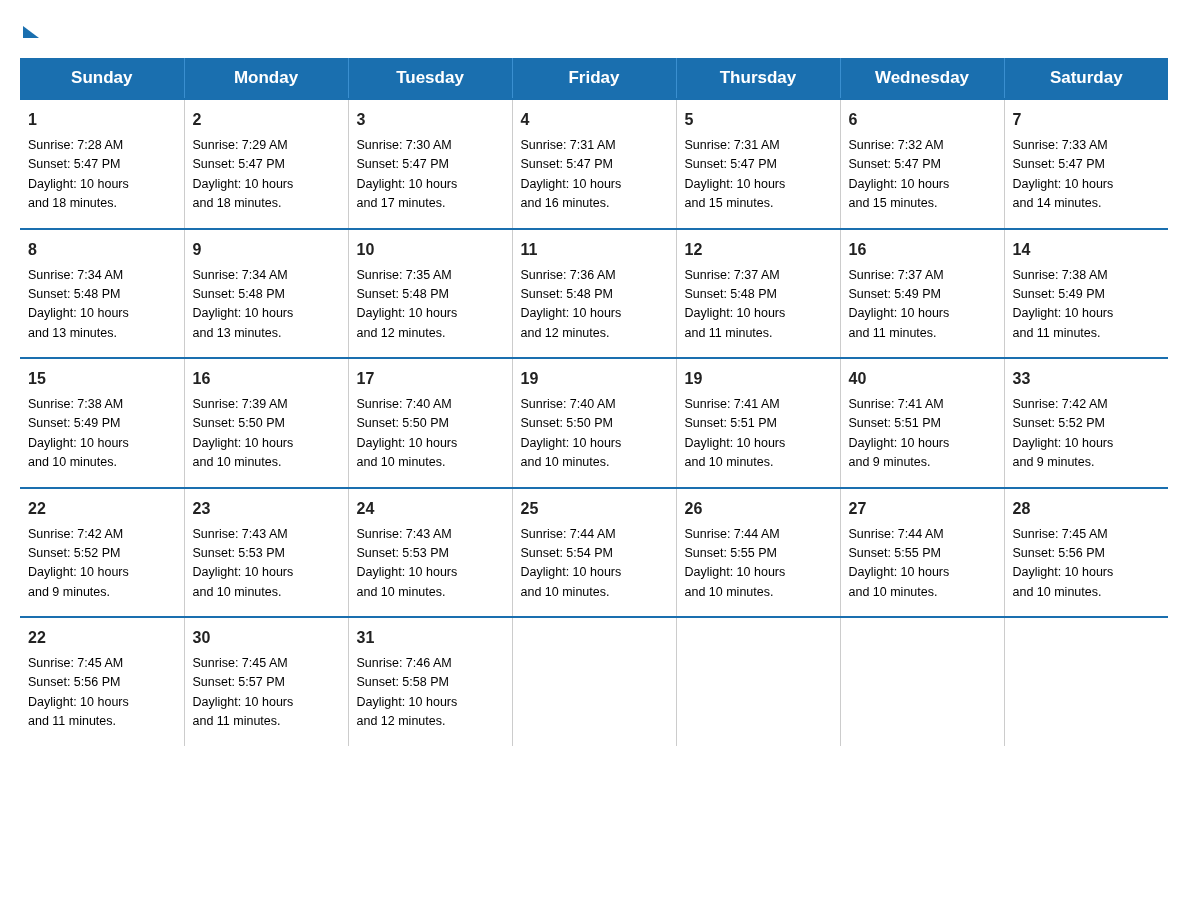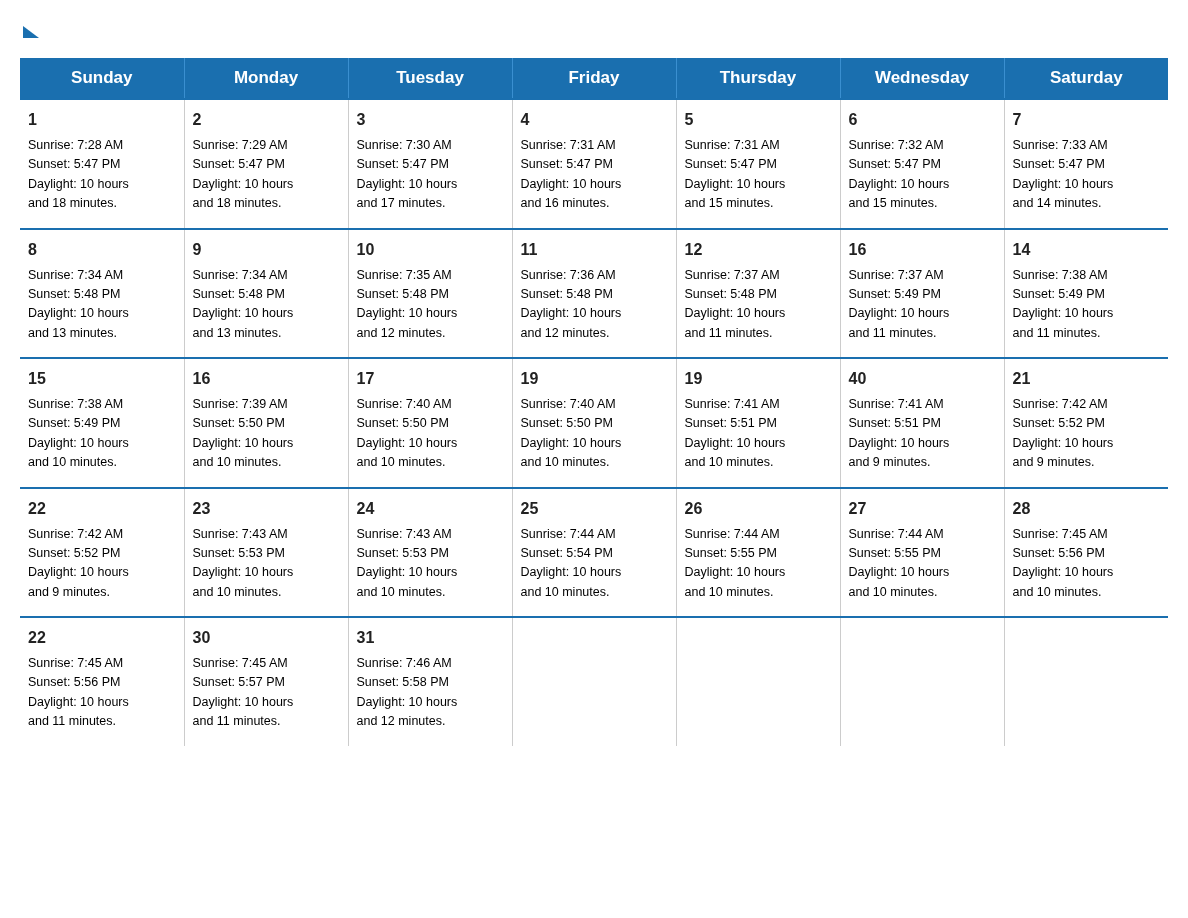--- a/index.html
+++ b/index.html
@@ -216,21 +216,21 @@
         </td>
         <td>
           <span class="day-num">19</span>
           <div class="cell-content">Sunrise: 7:41 AM<br>Sunset: 5:51 PM<br>Daylight: 10 hours<br>and 10 minutes.</div>
         </td>
         <td>
           <span class="day-num">40</span>
           <div class="cell-content">Sunrise: 7:41 AM<br>Sunset: 5:51 PM<br>Daylight: 10 hours<br>and 9 minutes.</div>
         </td>
         <td>
-          <span class="day-num">21</span>
+          <span class="day-num">33</span>
           <div class="cell-content">Sunrise: 7:42 AM<br>Sunset: 5:52 PM<br>Daylight: 10 hours<br>and 9 minutes.</div>
         </td>
       </tr>
       <tr>
         <td>
           <span class="day-num">22</span>
           <div class="cell-content">Sunrise: 7:42 AM<br>Sunset: 5:52 PM<br>Daylight: 10 hours<br>and 9 minutes.</div>
         </td>
         <td>
           <span class="day-num">23</span>

